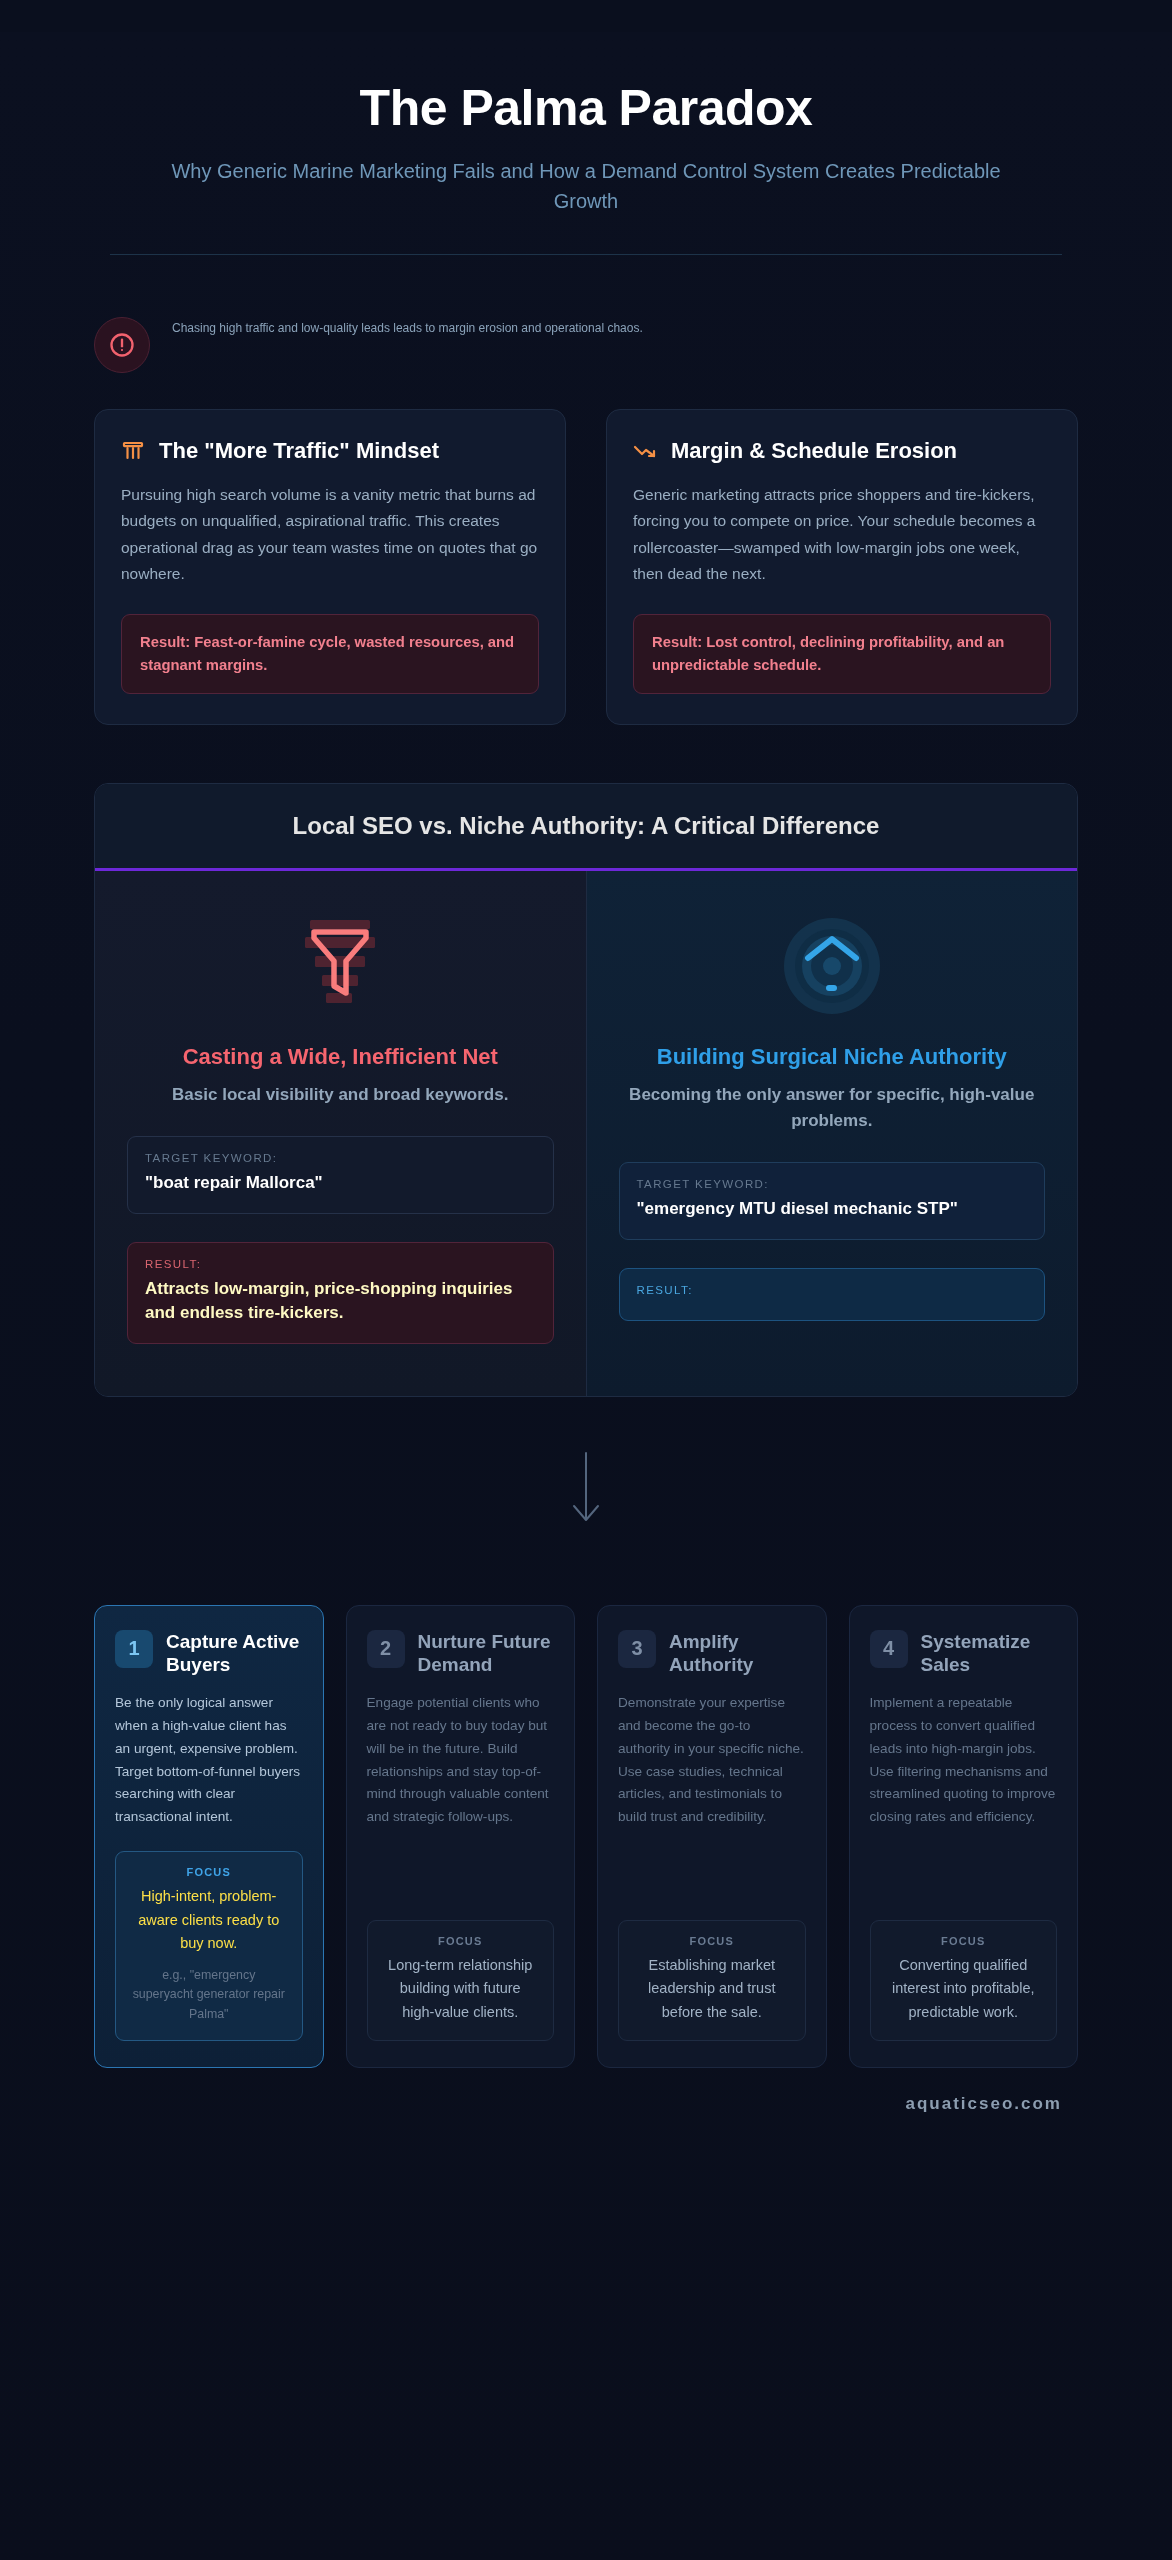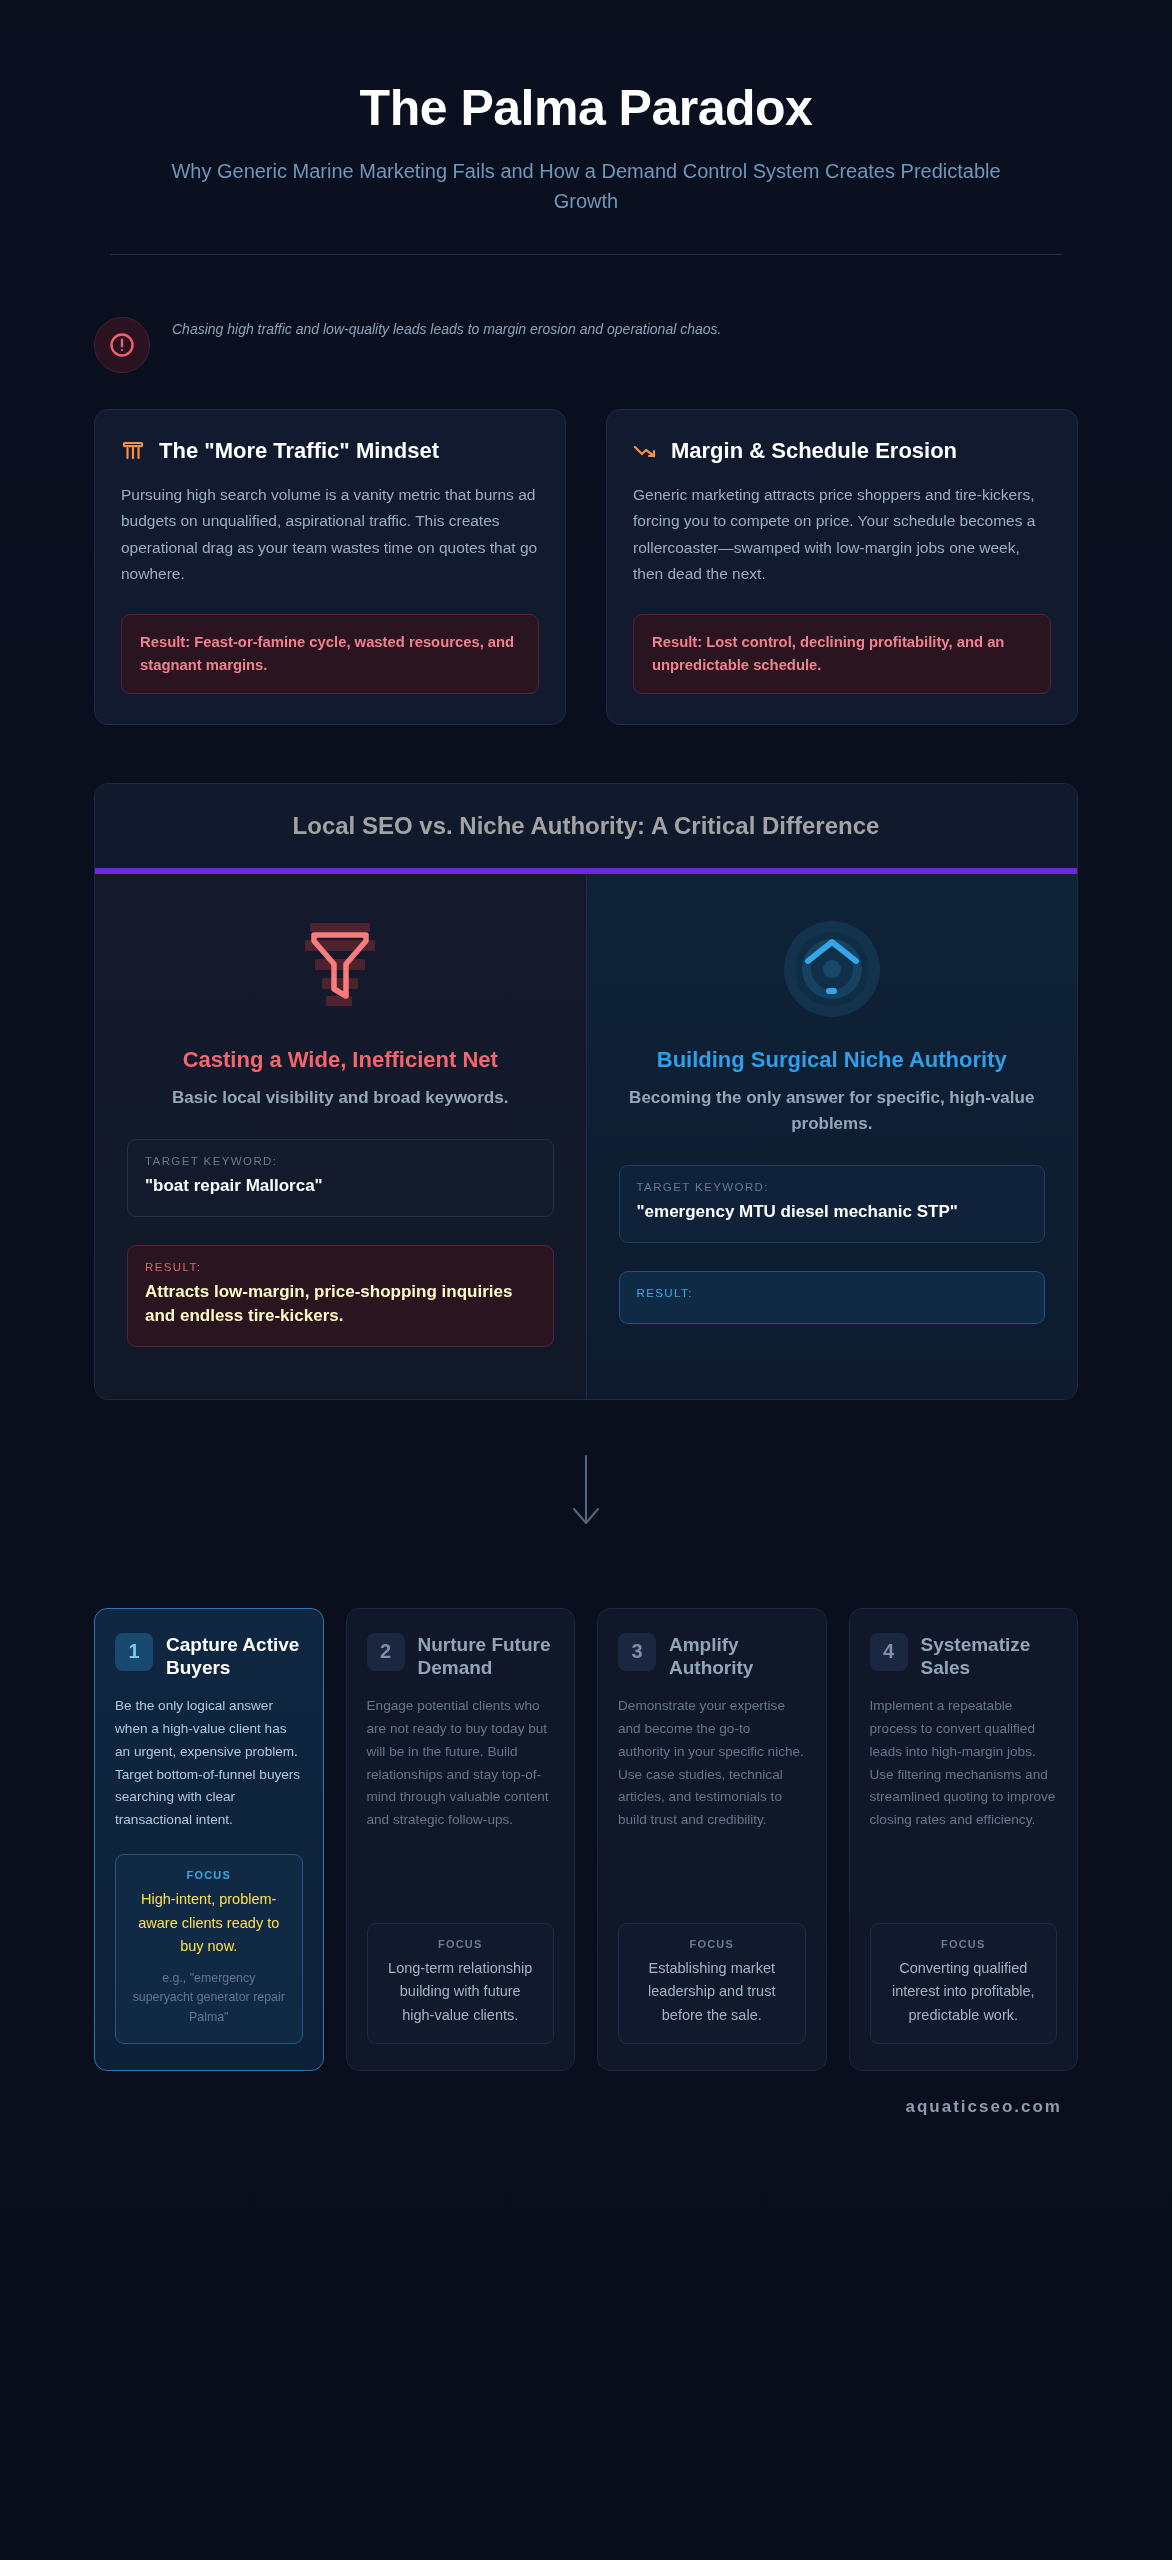--- a/index.html
+++ b/index.html
@@ -62,24 +62,23 @@
   .badge.blue { background: #0e2640; border: 1px solid #1c4a72; }
   .sechead-text { flex: 1 1 auto; }
   .sechead h2 {
     font-size: 31px;
     font-weight: bold;
     color: #ffffff;
     line-height: 1.25;
   }
   .sechead p {
     margin-top: 8px;
-    font-size: 14px;
+    font-size: 12px;
     color: #8ba3ba;
     line-height: 1.55;
-    font-style: italic;
   }
 
   
   .twocol {
     display: flex;
     gap: 40px;
     margin-top: 36px;
     padding: 0 14px;
   }
   .card {
@@ -124,23 +123,23 @@
     border: 1px solid #1e2b42;
     border-radius: 14px;
     overflow: hidden;
     background: #0d1425;
   }
   .compare-title {
     text-align: center;
     padding: 28px 20px;
     font-size: 24px;
     font-weight: bold;
-    color: #a3a3a3;
+    color: #e5e5e5;
     background: #101a2c;
-    border-bottom: 6px solid #6d28d9;
+    border-bottom: 3px solid #6d28d9;
   }
   .compare-cols { display: flex; }
   .ccol { flex: 1 1 0; padding: 40px 32px 52px 32px; }
   .ccol.left {
     background: linear-gradient(180deg, #141a2c 0%, #111827 100%);
     border-right: 1px solid #1e2b42;
   }
   .ccol.right {
     background: linear-gradient(180deg, #0f2237 0%, #0d1b2d 100%);
   }

